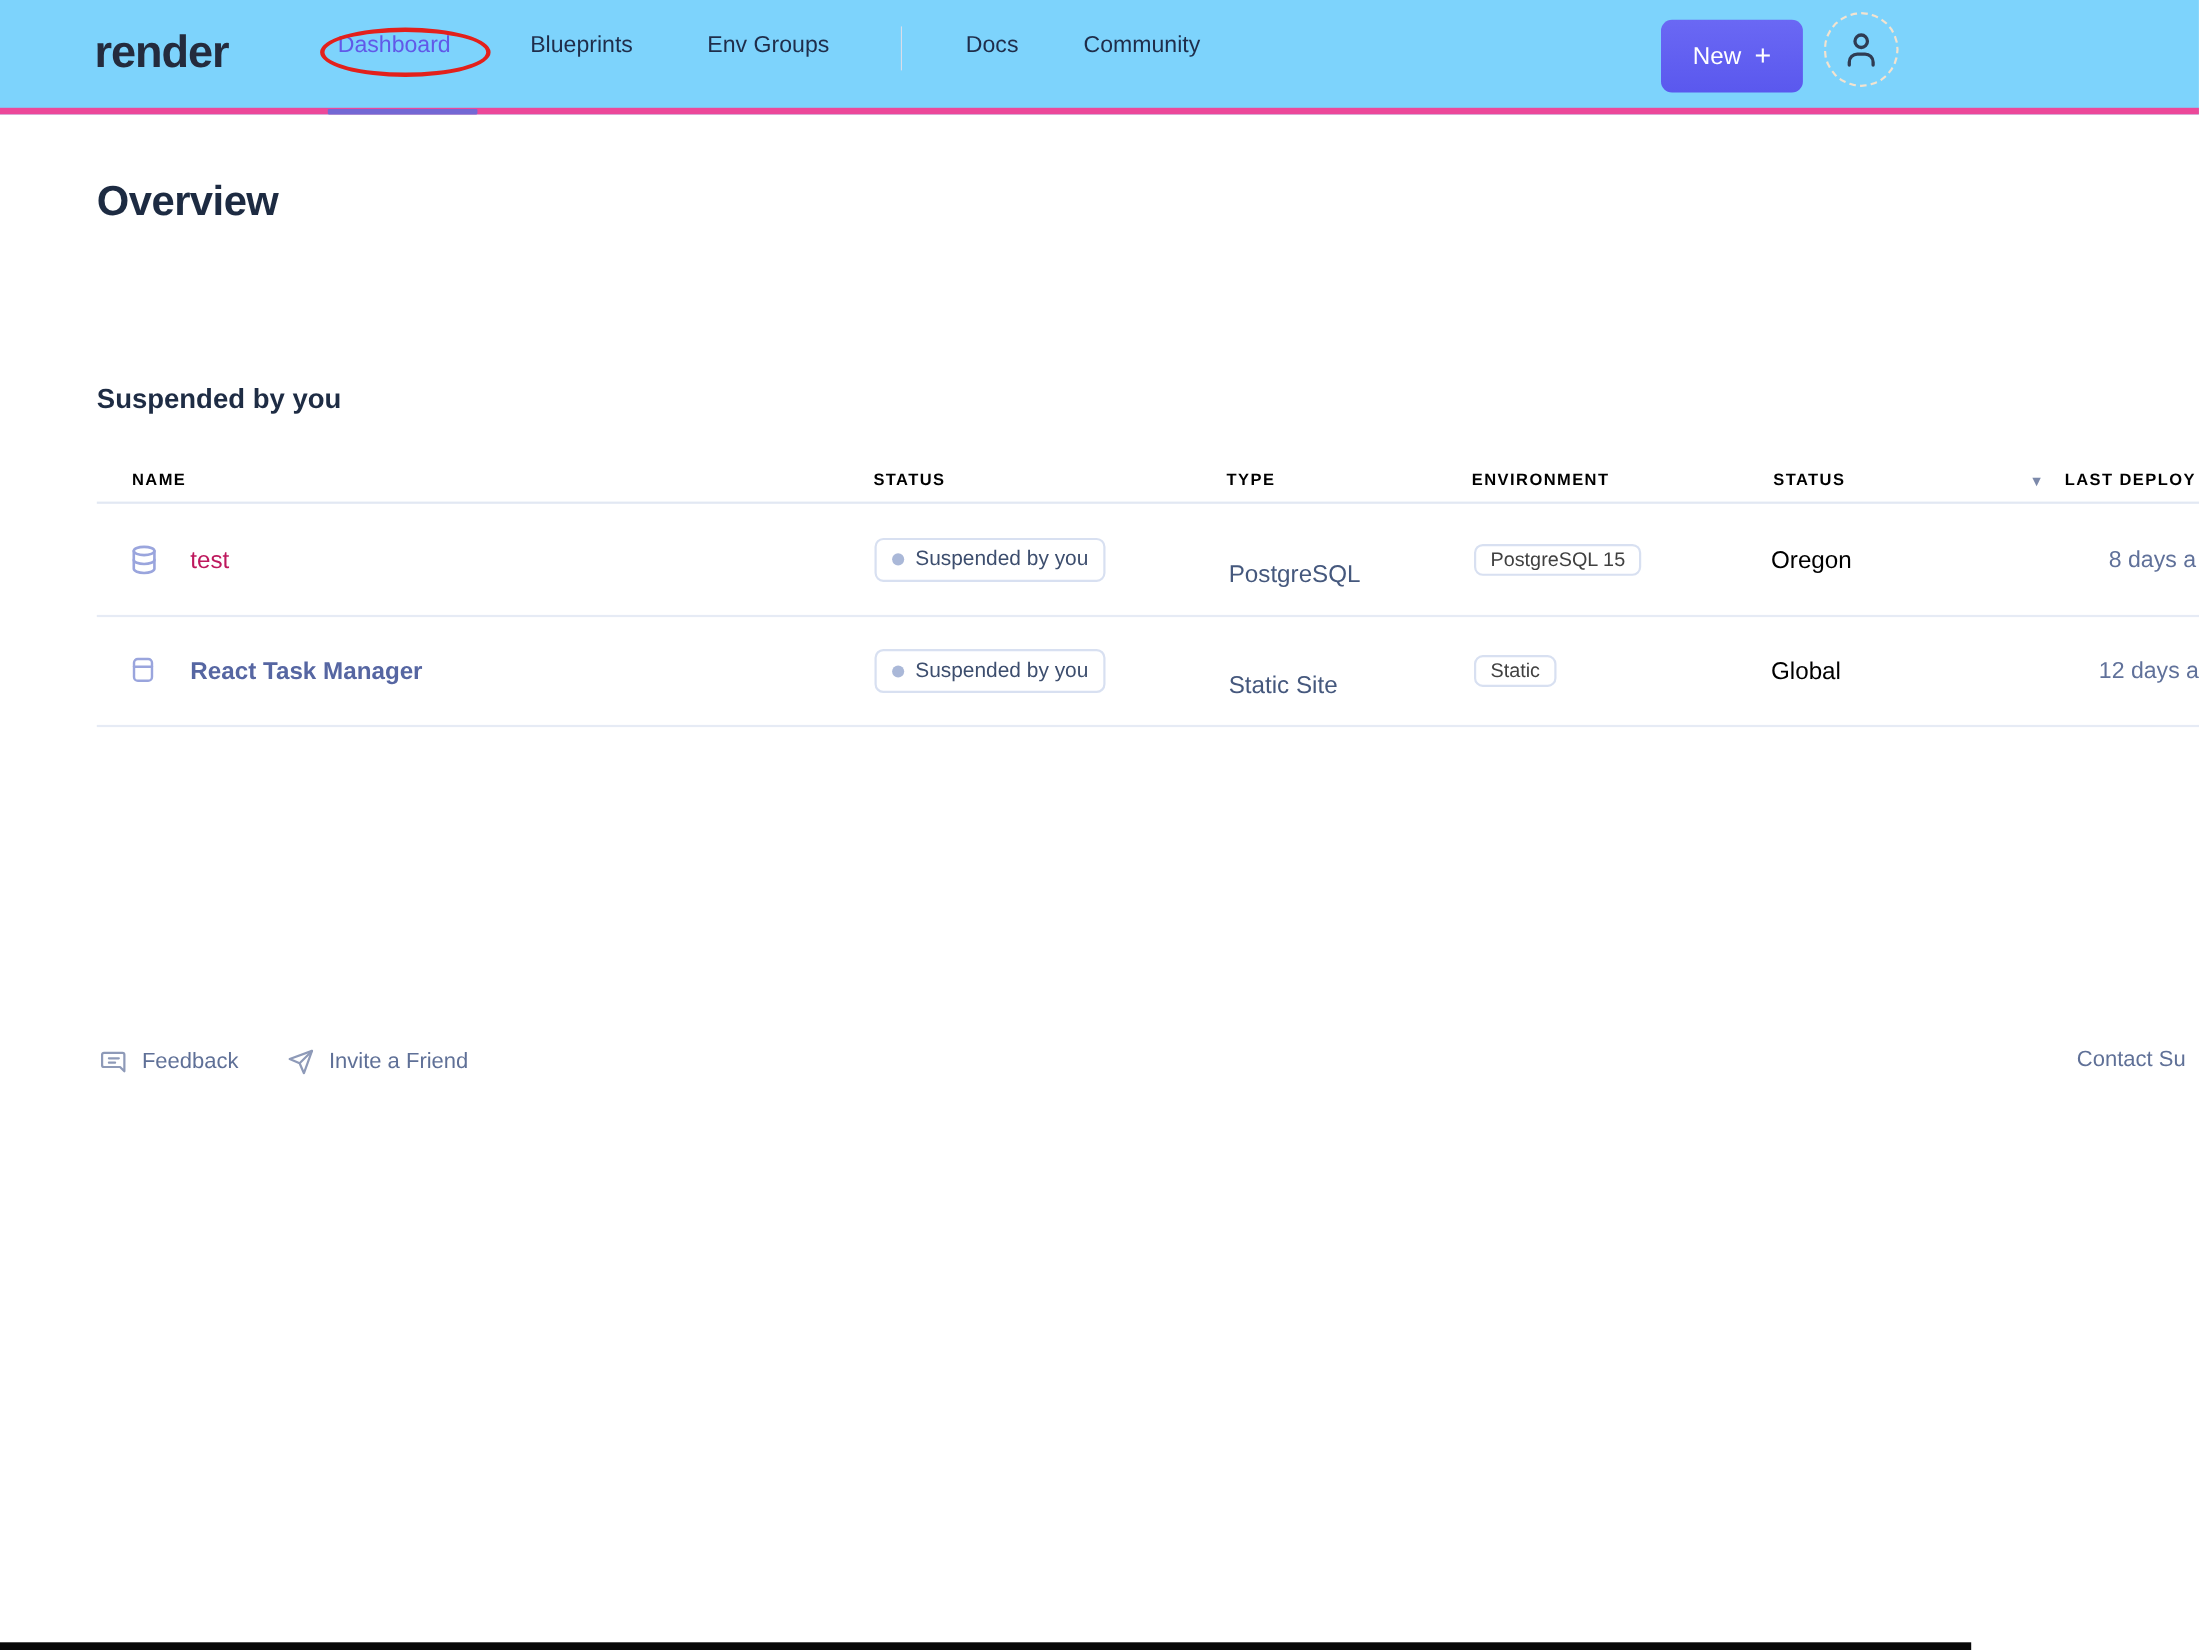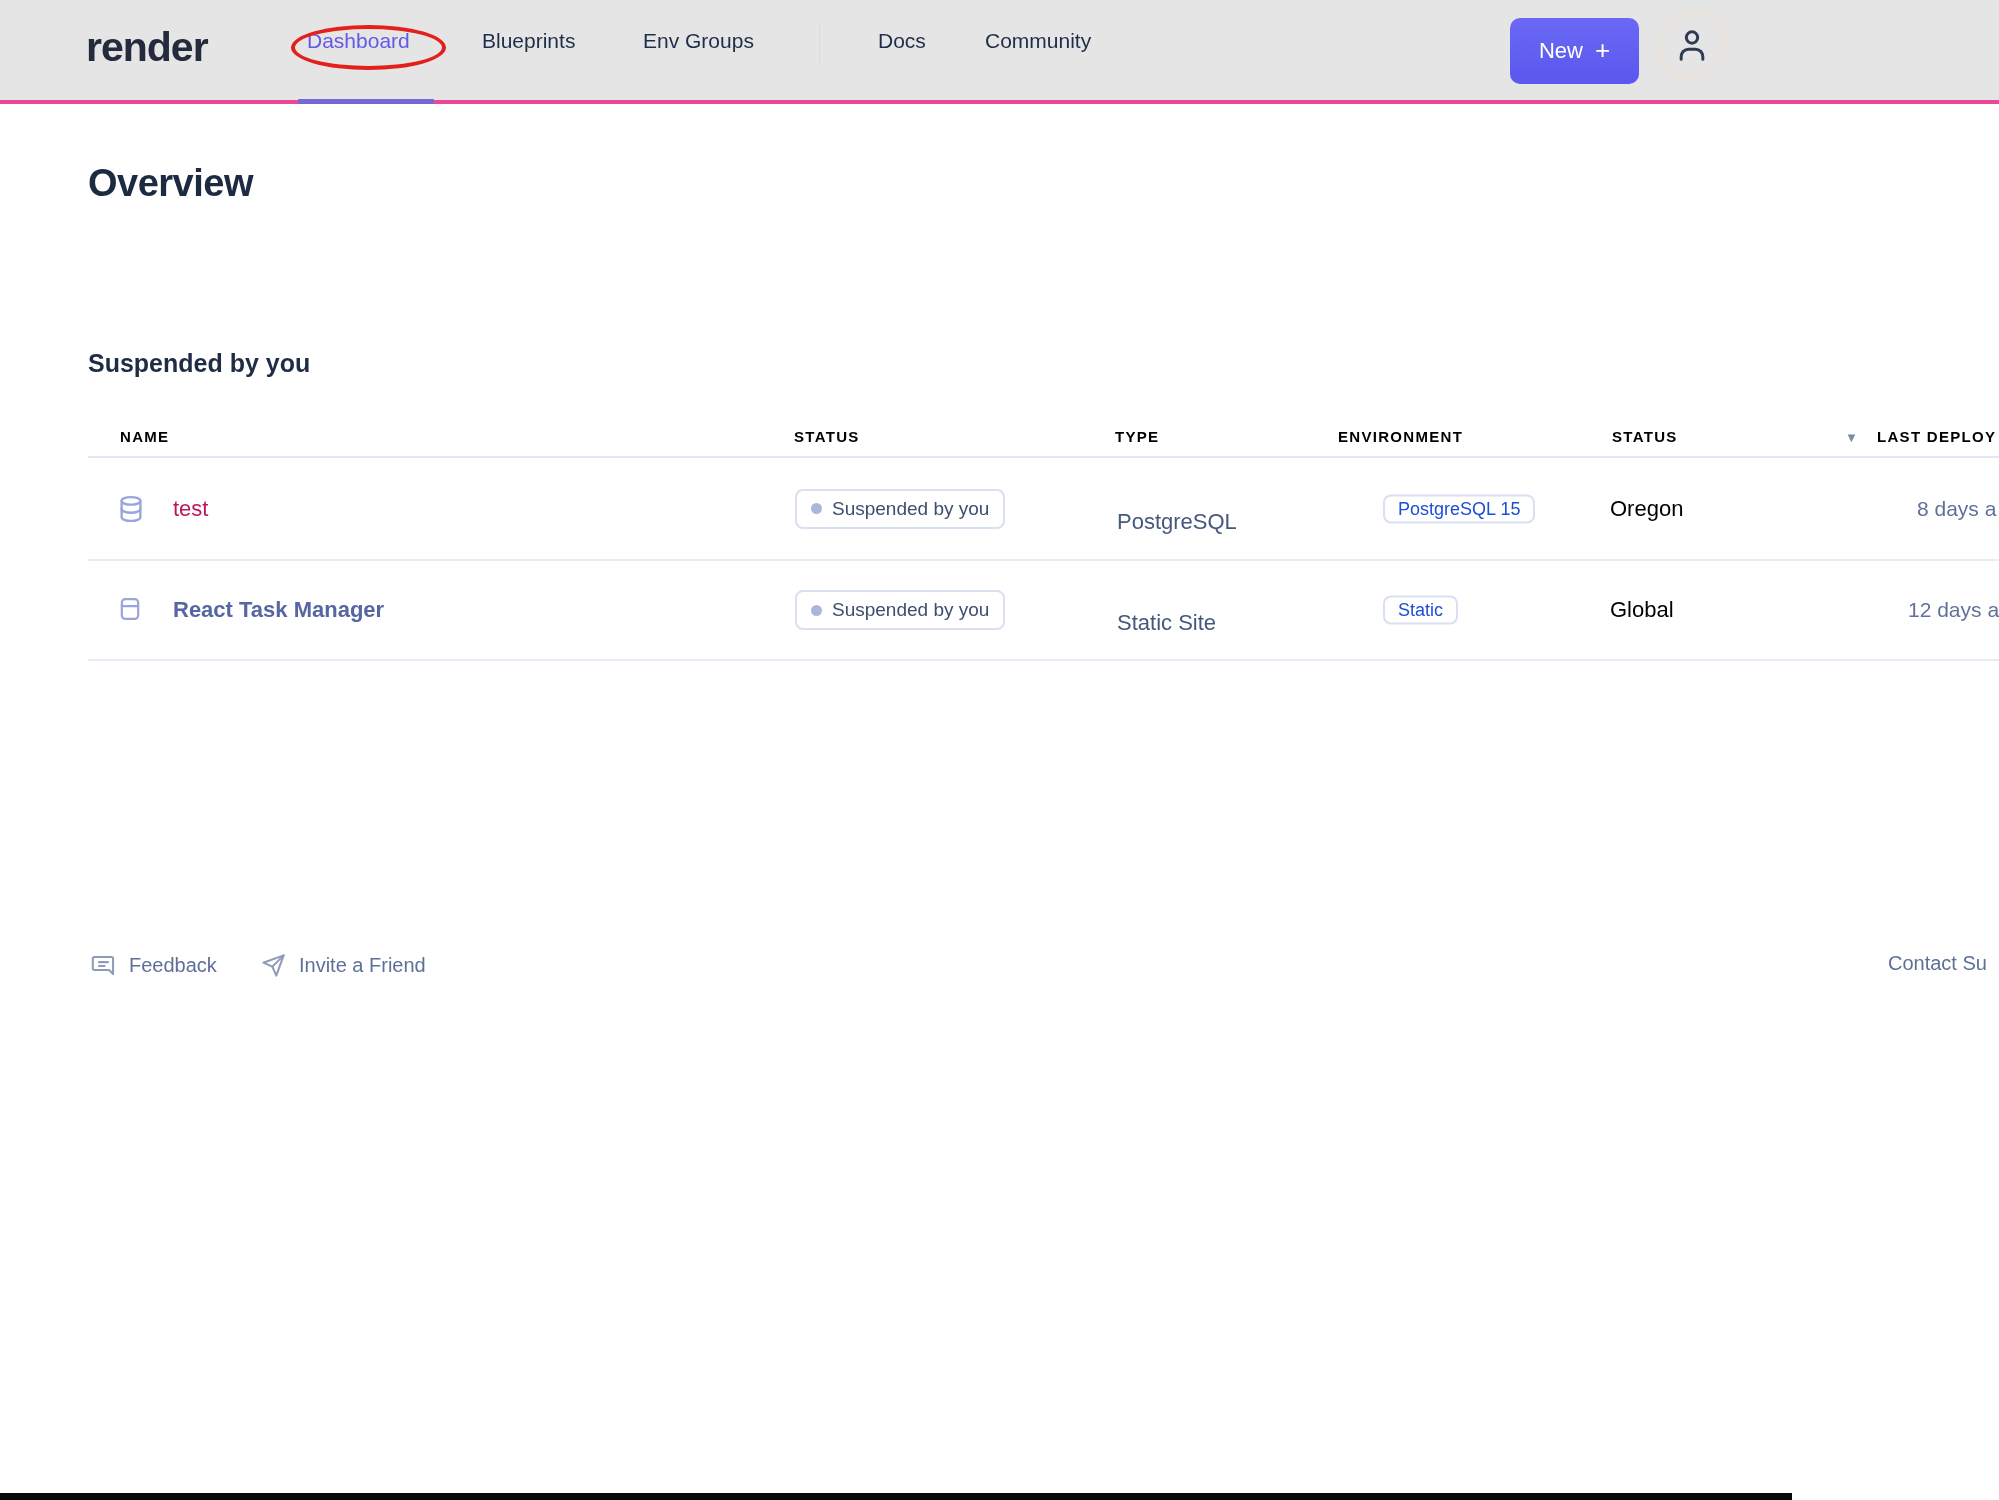--- a/index.html
+++ b/index.html
@@ -2,21 +2,21 @@
 <html><head>
 <meta charset="utf-8">
 <style>
   * { margin: 0; padding: 0; box-sizing: border-box; }
   html, body { width: 1999px; height: 1500px; overflow: hidden; background: #ffffff; }
   body { font-family: "Liberation Sans", sans-serif; }
   #page { position: relative; width: 1999px; height: 1500px; background: #fff; overflow: hidden; }
 
   
   .topnav { position: absolute; left: 0; top: 0; width: 1999px; height: 104px;
-            background: #e5e5e5; border-bottom: 4px solid #ec4899; }
+            background: #7dd3fc; border-bottom: 6px solid #ec4899; }
   .logo { position: absolute; left: 86px; top: 24px; font-size: 41px; font-weight: 700;
           color: #242b3d; letter-spacing: -1px; }
   .nav-item { position: absolute; top: 29px; font-size: 21px; color: #1f2d4a; cursor: pointer; }
   .nav-dashboard { left: 307px; color: #6159e8; }
   .nav-blueprints { left: 482px; }
   .nav-envgroups  { left: 643px; }
   .nav-docs       { left: 878px; }
   .nav-community  { left: 985px; }
   .nav-divider { position: absolute; left: 819px; top: 24px; width: 1px; height: 40px; background: #d9dde9; }
   .active-underline { position: absolute; left: 298px; top: 99px; width: 136px; height: 5px;
@@ -66,21 +66,21 @@
   .c-region { left: 1522px; font-size: 22px; color: #000000; }
   .c-deploy { font-size: 21px; color: #60719a; }
   .c-deploy-0 { left: 1829px; }
   .c-deploy-1 { left: 1820px; }
 
   .status-badge { display: inline-flex; align-items: center; gap: 10px;
                   border: 2px solid #d8e0f1; border-radius: 8px; padding: 7px 14px;
                   font-size: 19px; color: #3d4e6e; background: #fff; }
   .status-dot { width: 11px; height: 11px; border-radius: 50%; background: #aab8d8; }
   .env-badge { display: inline-block; border: 2px solid #d8e0f1; border-radius: 8px;
-               padding: 2px 13px; font-size: 18px; color: #1d4ed8; background: #fff; margin-left: 43px; }
+               padding: 2px 13px; font-size: 18px; color: #404040; background: #fff; }
 
   
   .footer-link { position: absolute; top: 952px; display: flex; align-items: center; gap: 12px;
                  font-size: 20px; color: #5f7097; cursor: pointer; }
   .fl-feedback { left: 90px; }
   .fl-invite { left: 260px; }
   .fl-contact { left: 1888px; }
 
   .bottom-bar { position: absolute; left: 0; top: 1493px; width: 1792px; height: 7px; background: #080808; }
 

